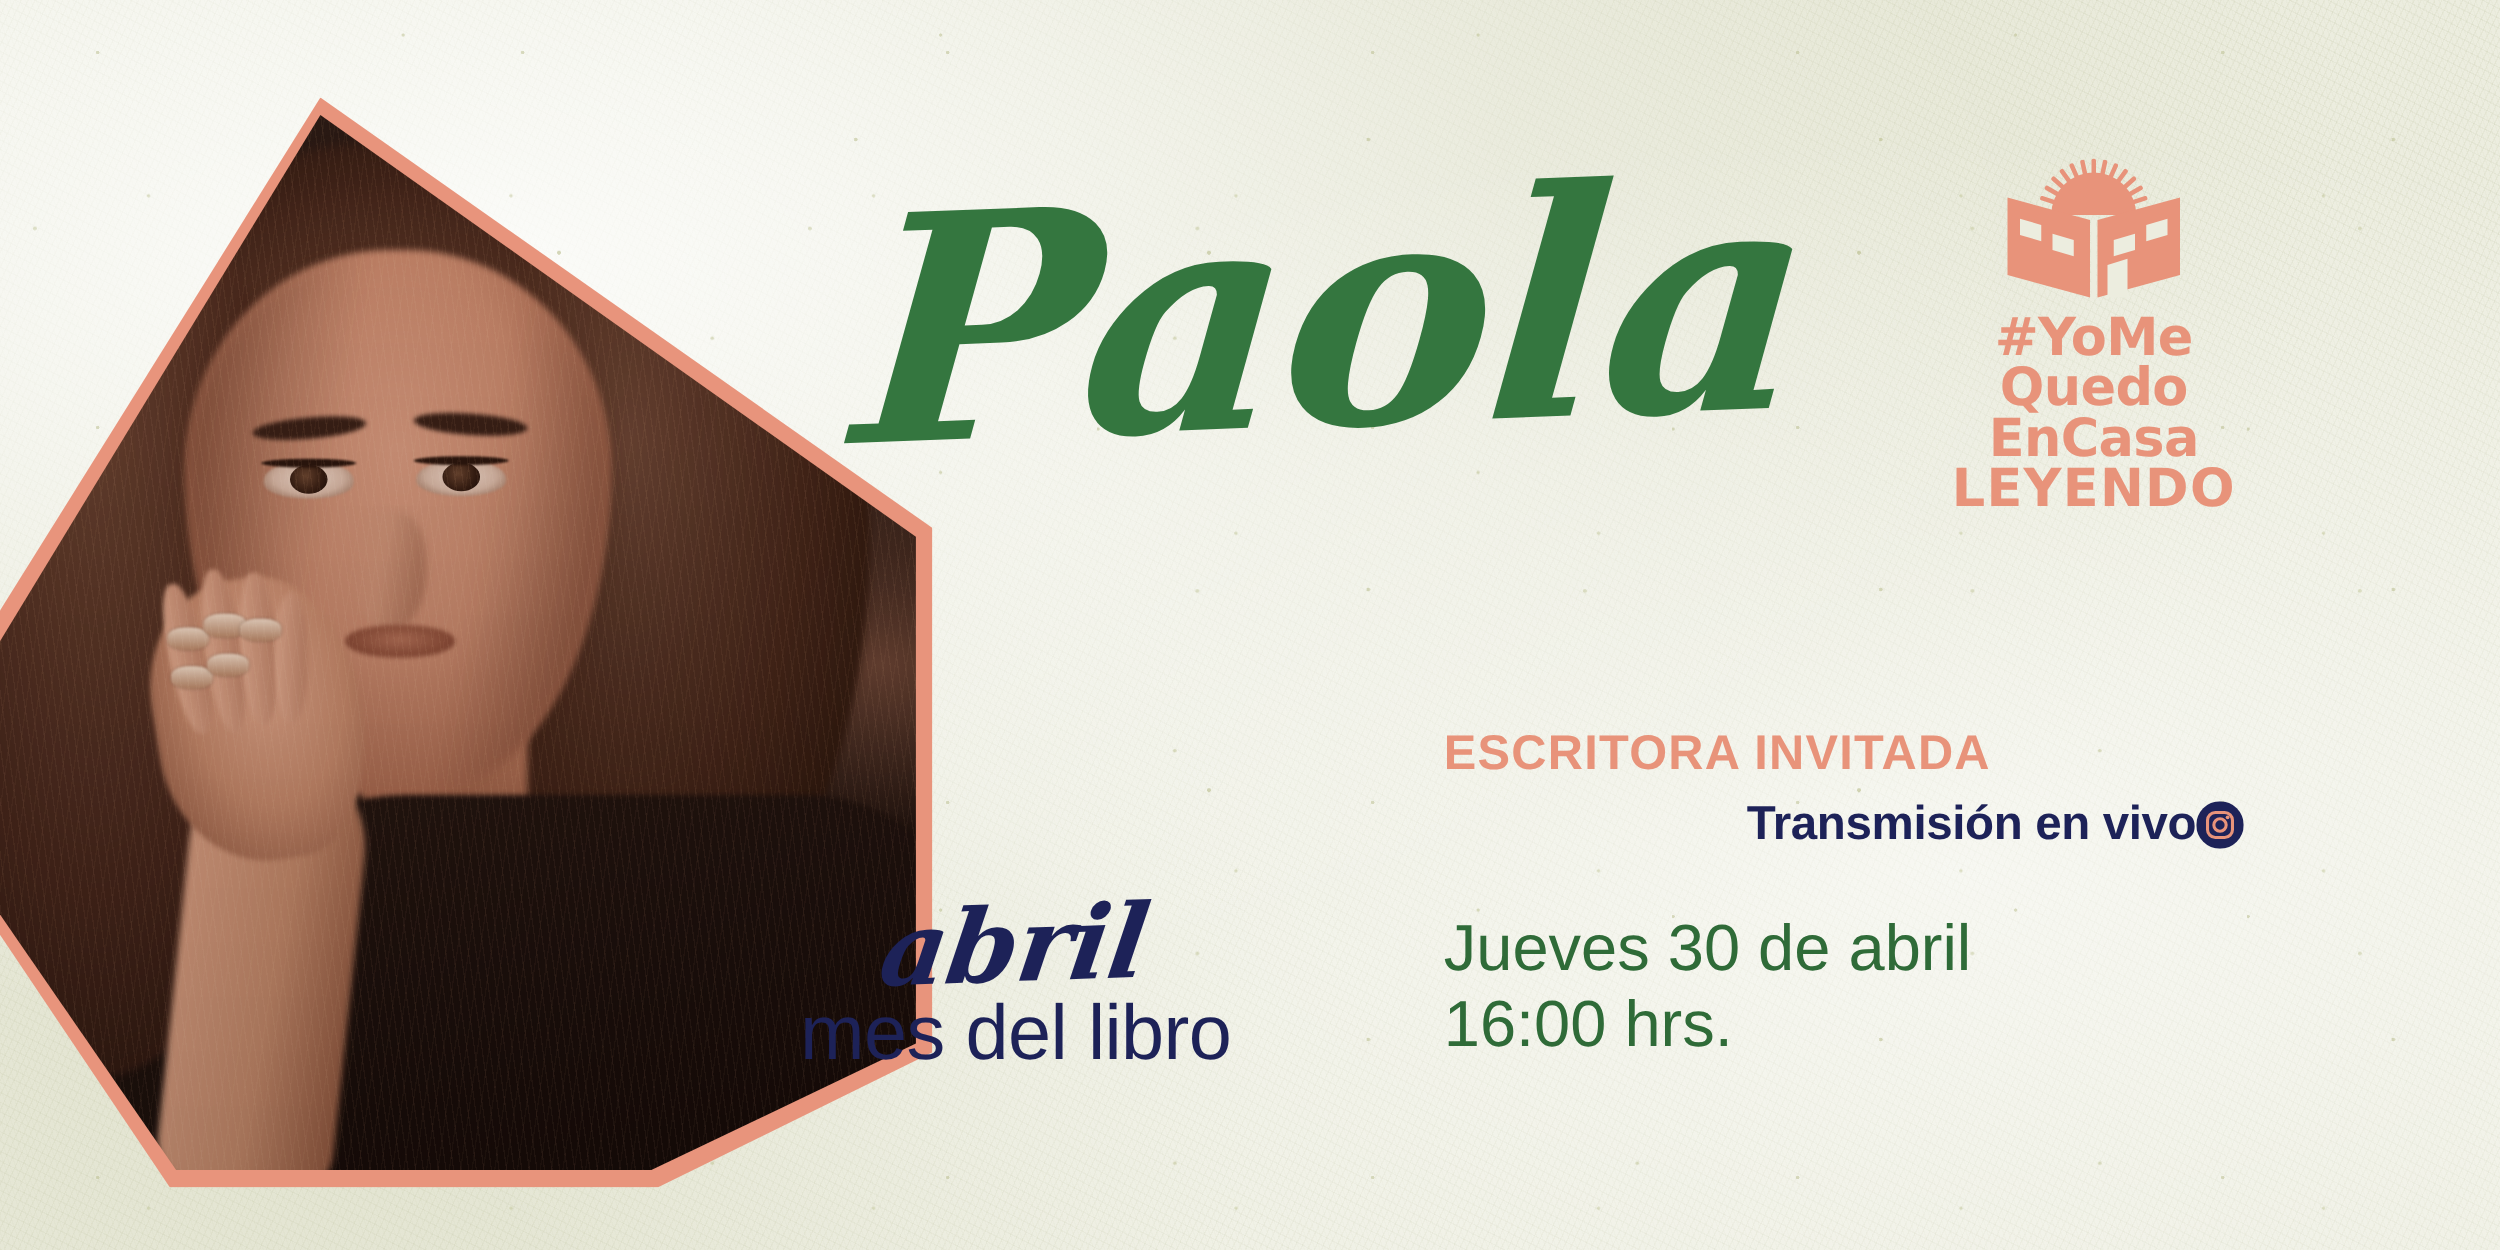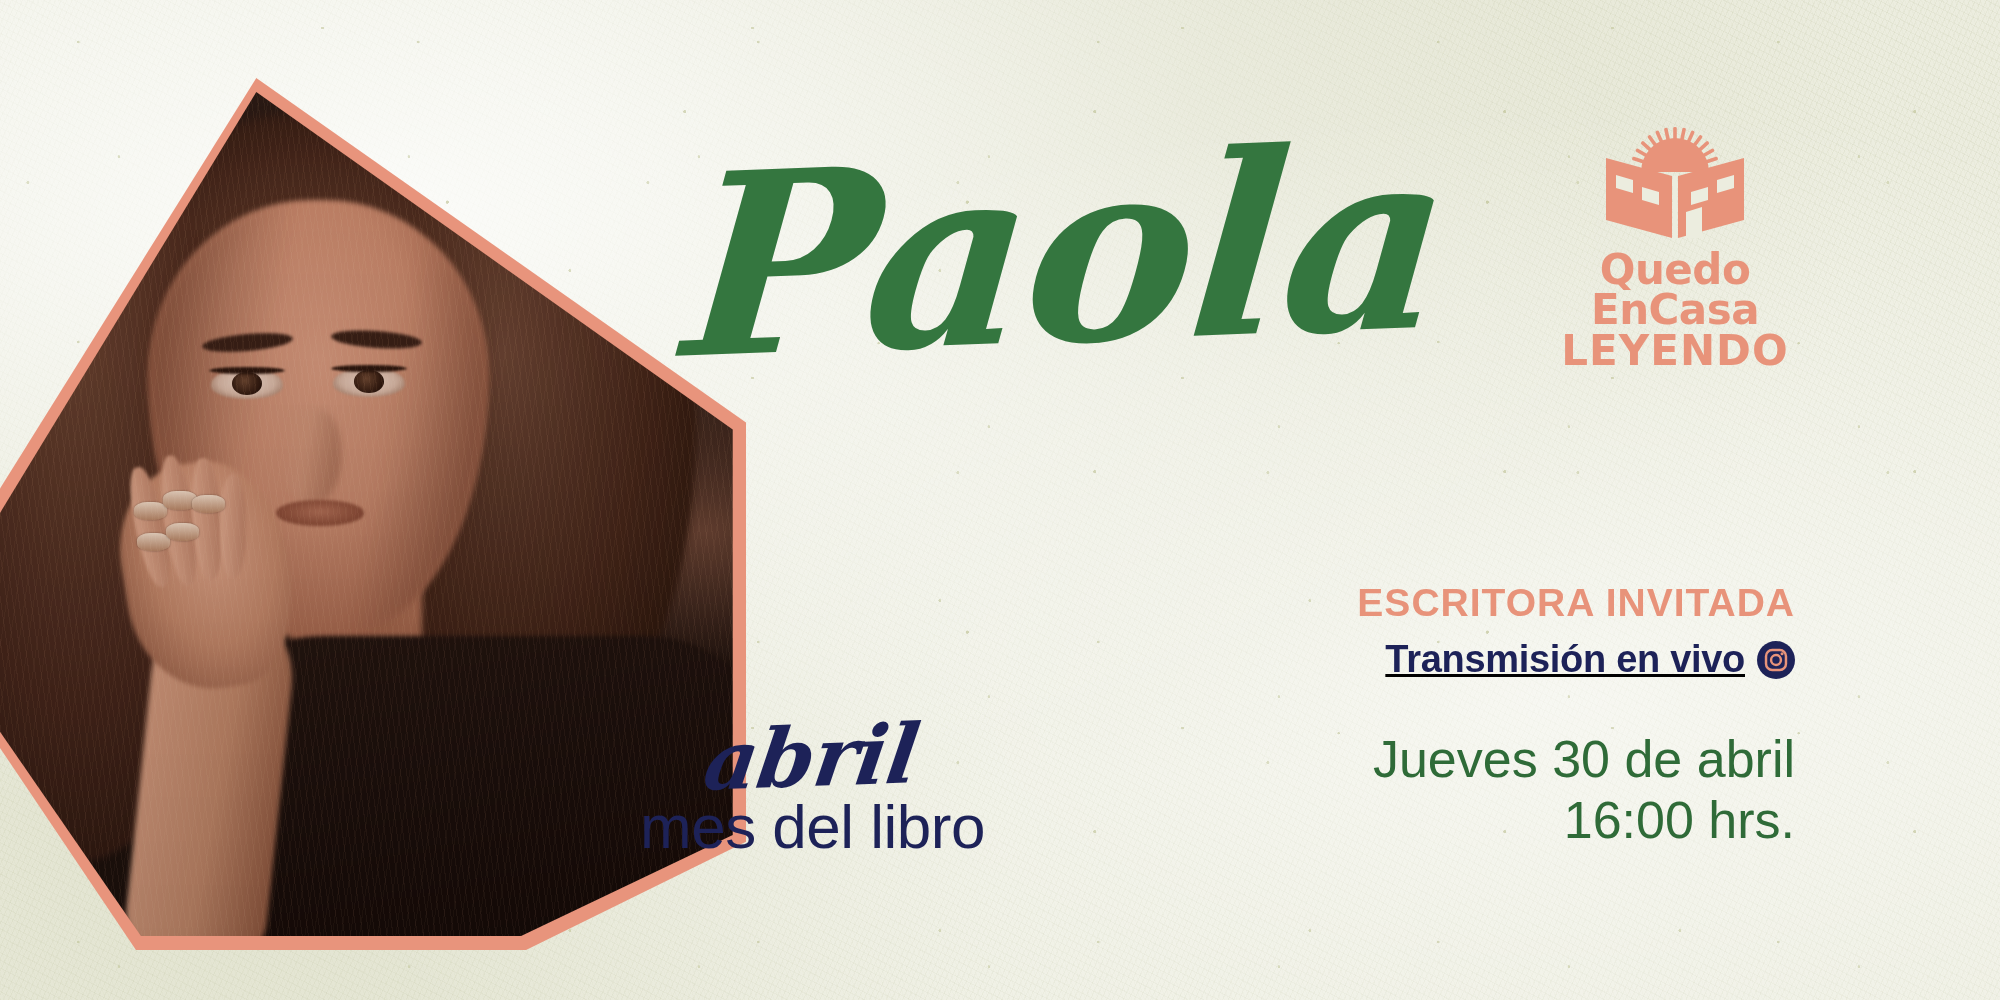--- a/index.html
+++ b/index.html
@@ -214,30 +214,30 @@
     font-size:42px; line-height:.96;
     letter-spacing:-.5px;
     color:#e8937a;
     text-align:center;
     text-transform:none;
   }
   .logo-lines div{ white-space:nowrap; }
   .logo-lines .l4{ letter-spacing:1px; }
 
   .info-block{
-    position:absolute; right:0; top:582px; width:640px; text-align:right;
+    position:absolute; right:0; top:582px; width:640px; 
   }
   .guest-label{
     font-family:"Liberation Sans", sans-serif;
     font-weight:700; font-size:39px; letter-spacing:1px;
     color:#e8937a; line-height:1.1;
   }
   .live-row{
     margin-top:14px;
-    display:flex; align-items:center; justify-content:flex-end; gap:12px;text-decoration:underline;
+    display:flex; align-items:center; justify-content:flex-end; 
   }
   .live-text{
     font-family:"Liberation Sans", sans-serif;
     font-weight:700; font-size:38px; letter-spacing:-.3px;
     color:#1d2258; line-height:1.1;
   }
   .ig-icon{ width:38px; height:38px; display:block; }
   .date-line, .time-line{
     font-family:"Liberation Sans", sans-serif;
     font-weight:400; font-size:52px; letter-spacing:0px;
@@ -329,20 +329,21 @@
 
           <path d="M132 55 L115 60 L115 73 L132 68 Z"></path>
           <path d="M106 67 L89 72 L89 85 L106 80 Z"></path>
 
           <path d="M84 92 L100 87 L100 118 L84 118 Z"></path>
 
           <rect x="71" y="56" width="4" height="63"></rect>
         </g>
       </svg>
       <div class="logo-lines">
+        <div class="l1">#YoMe</div>
         <div class="l2">Quedo</div>
         <div class="l3">EnCasa</div>
         <div class="l4">LEYENDO</div>
       </div>
     </div>
 
     <div class="info-block">
       <div class="guest-label">ESCRITORA INVITADA</div>
 
       <div class="live-row">

